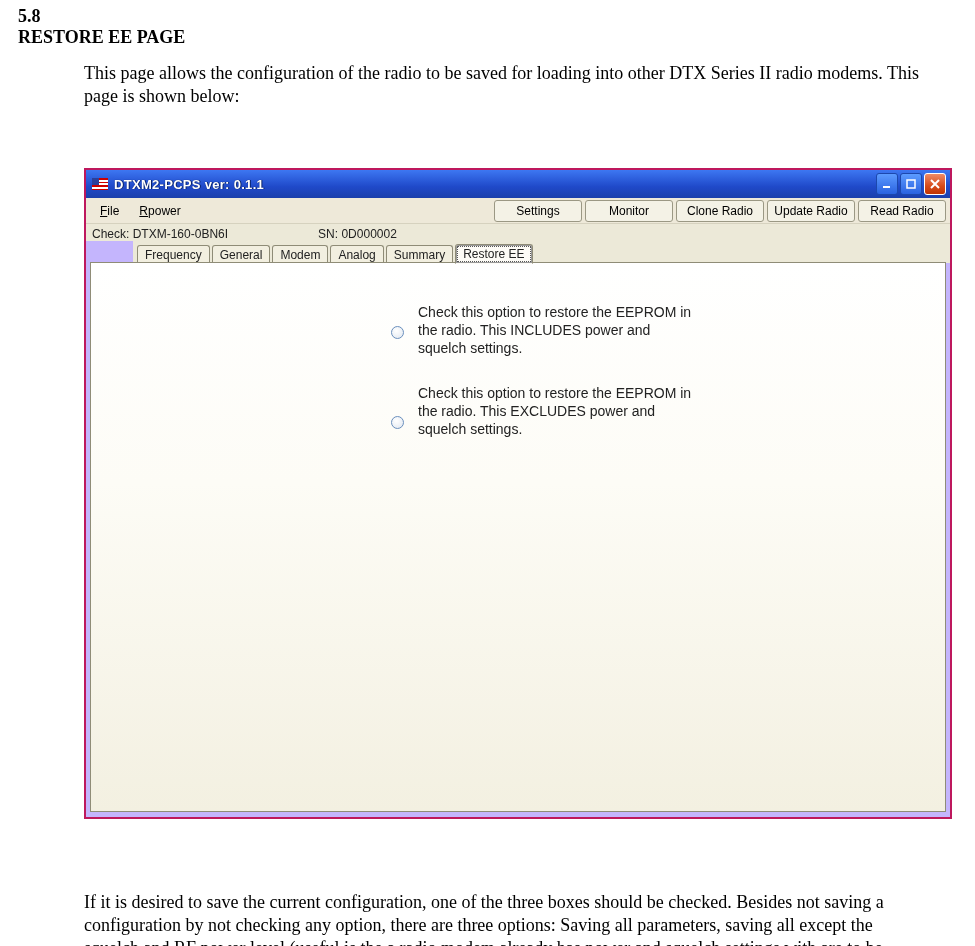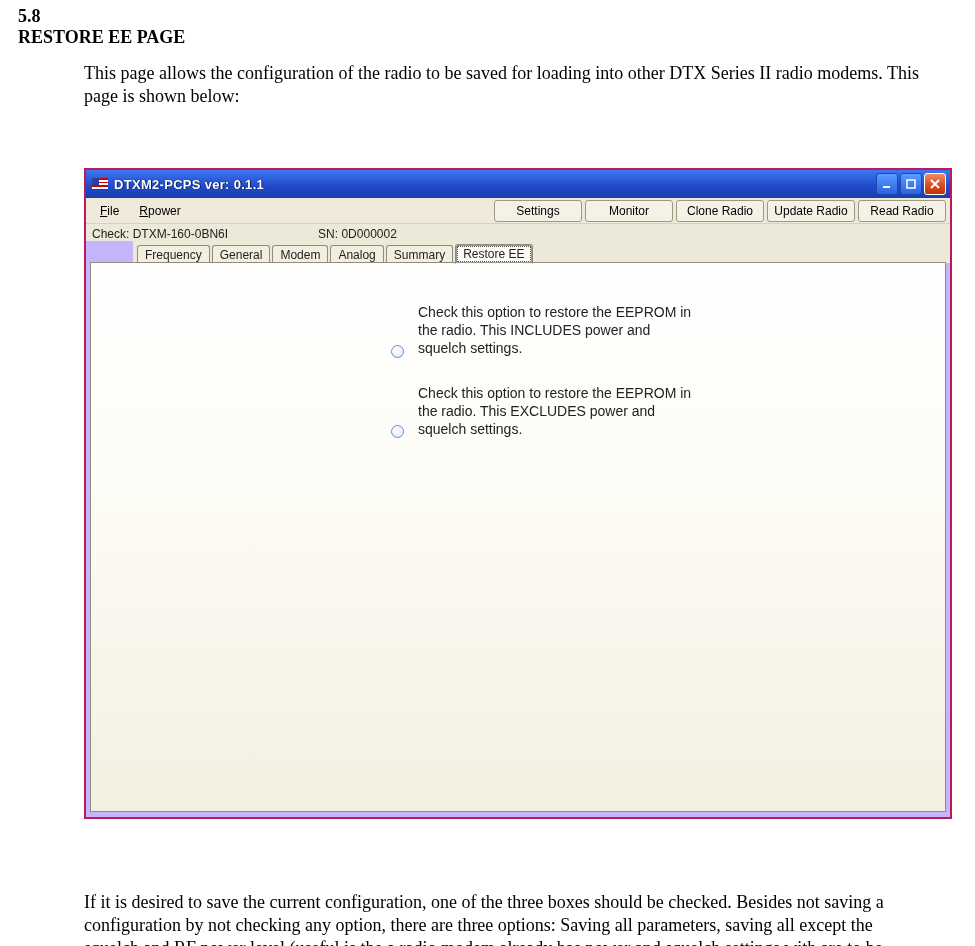--- a/index.html
+++ b/index.html
@@ -163,21 +163,21 @@
     border:1px solid #8f8c77;
     background: linear-gradient(to bottom,#ffffff 0%,#fdfcf6 40%,#f3f0e1 100%);
     height:550px;
     padding:40px 20px 20px 300px;
     margin:0 4px 4px 4px;
     position:relative;
     top:-1px;
   }
   .opt{
     display:flex;
-    align-items:flex-end;
+    align-items:center;
     gap:14px;
     margin-bottom:26px;
     max-width:310px;
     color:#222;
     font-size:14px;
     font-family: Tahoma, Arial, sans-serif;
     line-height:1.3;
   }
   .radio-dot{
     margin-top: 4px;

